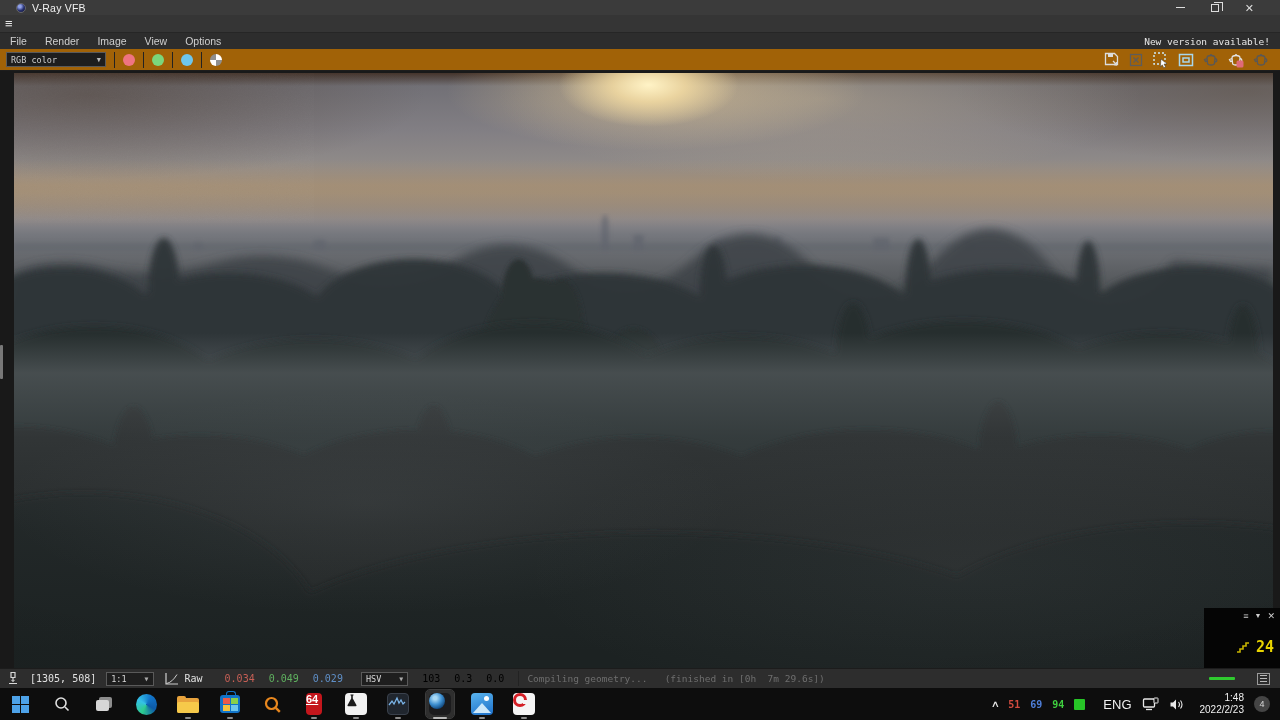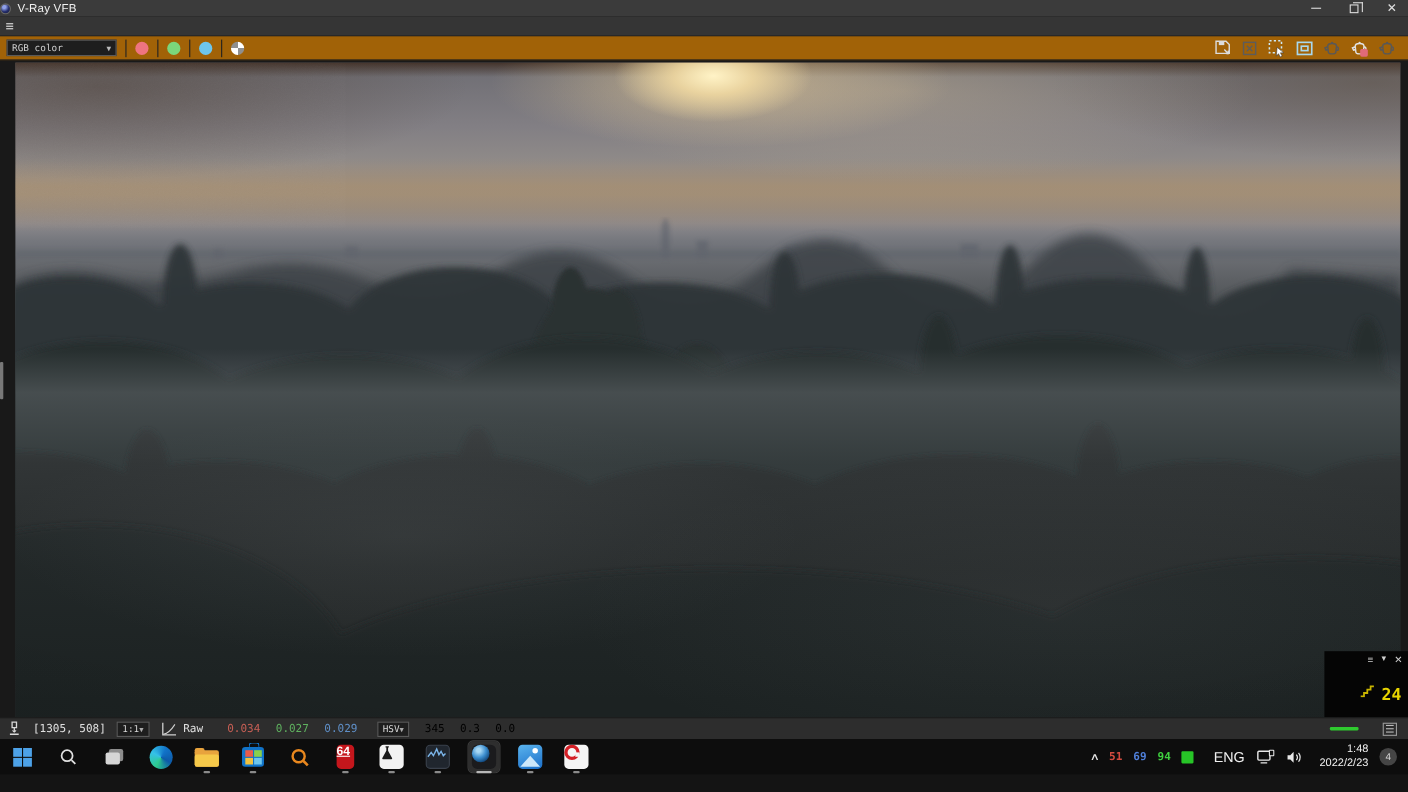--- a/index.html
+++ b/index.html
@@ -1,21 +1,21 @@
 <!DOCTYPE html>
 <html><head>
 <meta charset="utf-8">
 <style>
   * { margin:0; padding:0; box-sizing:border-box; }
   html,body { width:1280px; height:720px; background:#000; overflow:hidden; }
   body { font-family:"Liberation Sans", sans-serif; -webkit-font-smoothing:antialiased; }
   .screen { position:relative; width:1280px; height:720px; background:#141414; }
 
   
-  .titlebar { height:15px; background:#3b3b3b; display:flex; align-items:center; padding:0 0; }
+  .titlebar { height:15px; background:#3b3b3b; display:flex; align-items:center; padding:0 16px; }
   .app-orb { width:10px; height:10px; border-radius:50%; background:radial-gradient(circle at 35% 30%, #8fa0e8 0 18%, #27306e 55%, #0d1030 100%); border:1px solid #666; margin-right:6px; }
   .app-title { color:#f0f0f0; font-size:10.5px; letter-spacing:.2px; }
   .win-controls { margin-left:auto; display:flex; align-items:center; gap:26px; padding-right:10px; }
   .wc { color:#ddd; font-size:10px; line-height:10px; cursor:default; }
   .wc-min { width:9px; height:1.5px; background:#ddd; }
   .wc-restore { width:8px; height:8px; border:1px solid #ddd; position:relative; }
   .wc-restore:before { content:""; position:absolute; left:2px; top:-3px; width:8px; height:8px; border:1px solid #ddd; border-left:none; border-bottom:none; }
   .wc-close { font-size:11px; }
 
   
@@ -56,28 +56,28 @@
       radial-gradient(520px 160px at 28% 290px, rgba(152,157,162,.10), rgba(152,157,162,0) 70%),
       radial-gradient(640px 210px at 76% 360px, rgba(142,147,152,.08), rgba(142,147,152,0) 70%); }
   .vignette { position:absolute; inset:0; background:radial-gradient(140% 105% at 50% 38%, rgba(0,0,0,0) 58%, rgba(8,10,10,.28) 100%); }
   .grain { position:absolute; inset:0; opacity:.10; mix-blend-mode:soft-light; }
   .splitter-grip { position:absolute; left:0; top:274px; width:3px; height:34px; background:#787878; border-radius:1px; }
 
   
   .stats-overlay { position:absolute; right:0; bottom:0; width:76px; height:60px; background:#050505; }
   .so-controls { display:flex; justify-content:flex-end; gap:6px; padding:3px 5px 0 0; }
   .so-ctl { color:#cfcfcf; font-size:9px; line-height:10px; }
-  .so-row { position:absolute; right:6px; bottom:12px; display:flex; align-items:flex-start; gap:6px; }
+  .so-row { position:absolute; right:6px; bottom:12px; display:flex; align-items:center; gap:6px; }
   .so-count { color:#e8d400; font-size:15px; font-weight:bold; font-family:"DejaVu Sans Mono", monospace; }
 
   
   .statusbar { height:20px; background:#2d2d2d; border-top:1px solid #1c1c1c; display:flex; align-items:center; padding:0 6px; font-family:"DejaVu Sans Mono", monospace; }
   .sb-txt { color:#e0e0e0; font-size:10px; }
   .sb-gap { width:10px; }
-  .sb-dd { height:14px; background:#1e1e1e; border:1px solid #5a5a5a; color:#d8d8d8; font-size:8.5px; display:flex; align-items:center; gap:0; padding:0 4px; }
+  .sb-dd { height:14px; background:#1e1e1e; border:1px solid #5a5a5a; color:#d8d8d8; font-size:8.5px; display:flex; align-items:center; gap:18px; padding:0 4px; }
   .sb-dd .arr { font-size:6.5px; color:#aaa; }
   .val-r { color:#c75f55; } .val-g { color:#5fb15f; } .val-b { color:#5f8fc7; }
   .sb-vals { display:flex; gap:14px; font-size:10px; }
   .sb-message { color:#6e6e6e; font-size:9.5px; margin-left:14px; padding:2px 8px; border-left:1px solid #222; white-space:pre; }
   .sb-right { margin-left:auto; display:flex; align-items:center; gap:22px; padding-right:4px; }
   .progress-dash { width:26px; height:3px; background:#2fca2f; border-radius:1px; }
   .log-toggle { width:13px; height:12px; border:1px solid #9a9a9a; display:flex; flex-direction:column; justify-content:space-evenly; padding:0 2px; }
   .log-toggle i { display:block; height:1px; background:#bbb; }
 
   
@@ -131,20 +131,28 @@
       <div class="wc wc-min"></div>
       <div class="wc wc-restore"></div>
       <div class="wc wc-close">✕</div>
     </div>
   </div>
 
   <div class="quickrow">
     <div class="hamburger">≡</div>
   </div>
 
+  <div class="menubar">
+    <span class="menu-item">File</span>
+    <span class="menu-item">Render</span>
+    <span class="menu-item">Image</span>
+    <span class="menu-item">View</span>
+    <span class="menu-item">Options</span>
+    <span class="menu-notice">New version available!</span>
+  </div>
 
   <div class="toolbar">
     <div class="channel-dd">
       <span>RGB color</span>
       <span class="arr">▼</span>
     </div>
     <div class="tb-sep"></div>
     <div class="dot dot-red"></div>
     <div class="tb-sep"></div>
     <div class="dot dot-green"></div>
@@ -329,34 +337,35 @@
     <div class="sb-gap"></div>
     <svg width="15" height="14" viewBox="0 0 15 14">
       <path d="M2 1 v11 h12" fill="none" stroke="#cfcfcf" stroke-width="1.2"></path>
       <path d="M2.5 11.5 Q8 10.5 13 2.5" fill="none" stroke="#cfcfcf" stroke-width="1"></path>
     </svg>
     <div class="sb-gap" style="width:6px;"></div>
     <span class="sb-txt" style="font-weight:normal;">Raw</span>
     <div class="sb-gap" style="width:22px;"></div>
     <div class="sb-vals">
       <span class="val-r">0.034</span>
-      <span class="val-g">0.027</span>
+      <span class="val-g">0.049</span>
       <span class="val-b">0.029</span>
     </div>
     <div class="sb-gap" style="width:18px;"></div>
     <div class="sb-dd">
       <span>HSV</span>
       <span class="arr">▼</span>
     </div>
     <div class="sb-gap" style="width:14px;"></div>
     <div class="sb-vals">
-      <span>345</span>
+      <span>103</span>
       <span>0.3</span>
       <span>0.0</span>
     </div>
+    <span class="sb-message">Compiling geometry...   (finished in [0h  7m 29.6s])</span>
     <div class="sb-right">
       <div class="progress-dash"></div>
       <div class="log-toggle">
           <i></i>
           <i></i>
           <i></i>
         </div>
     </div>
   </div>
 

